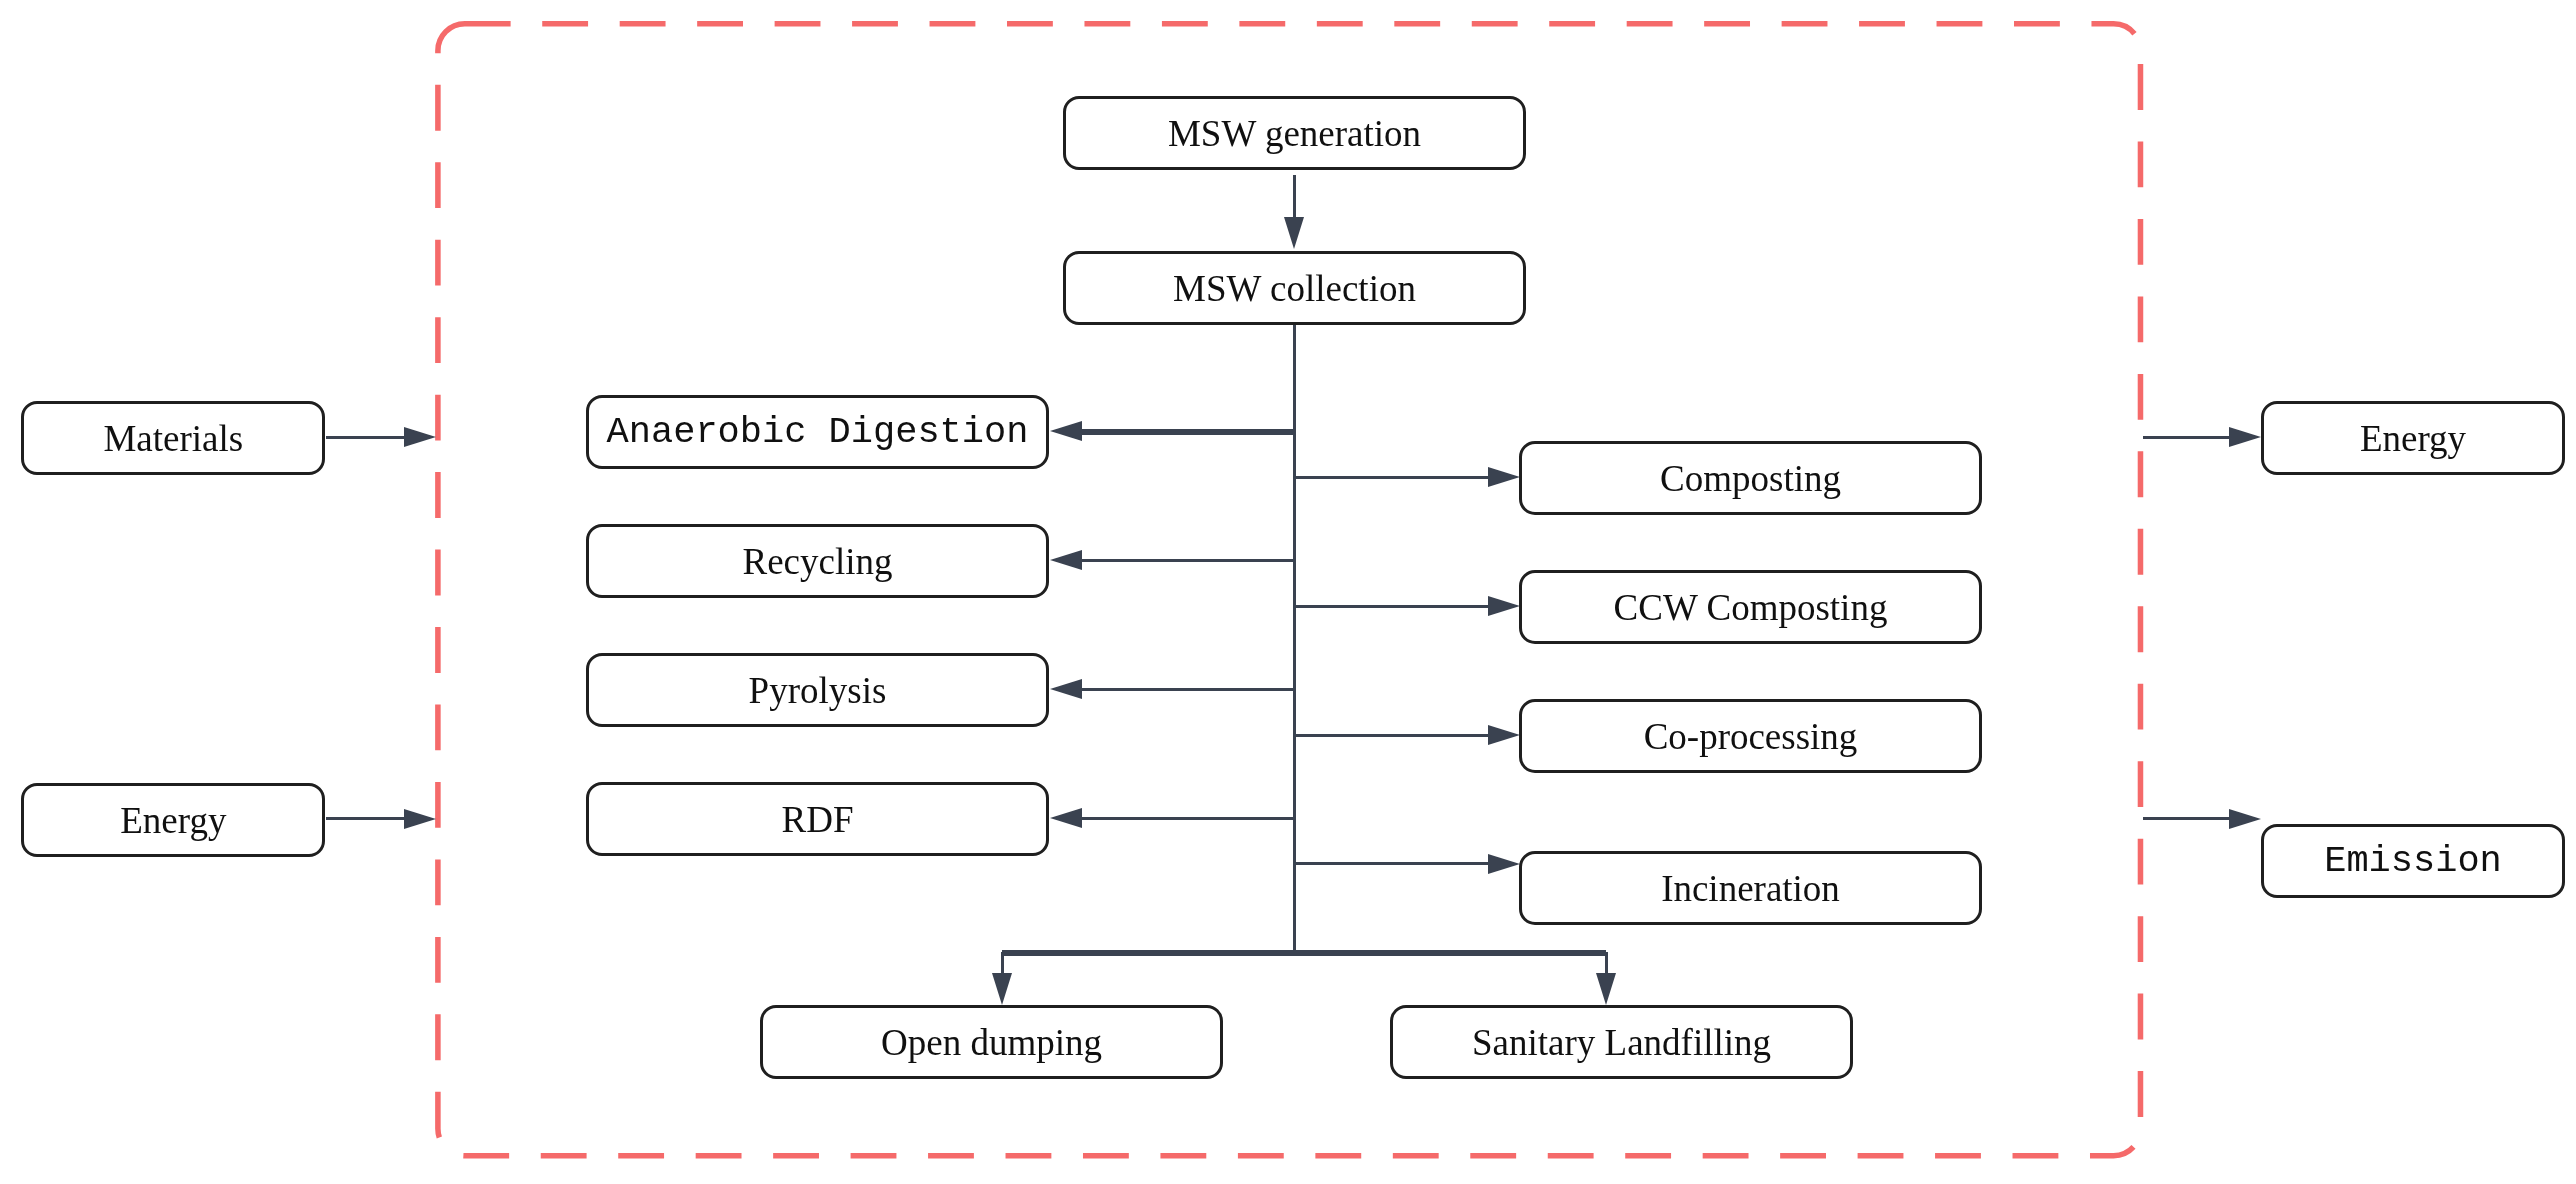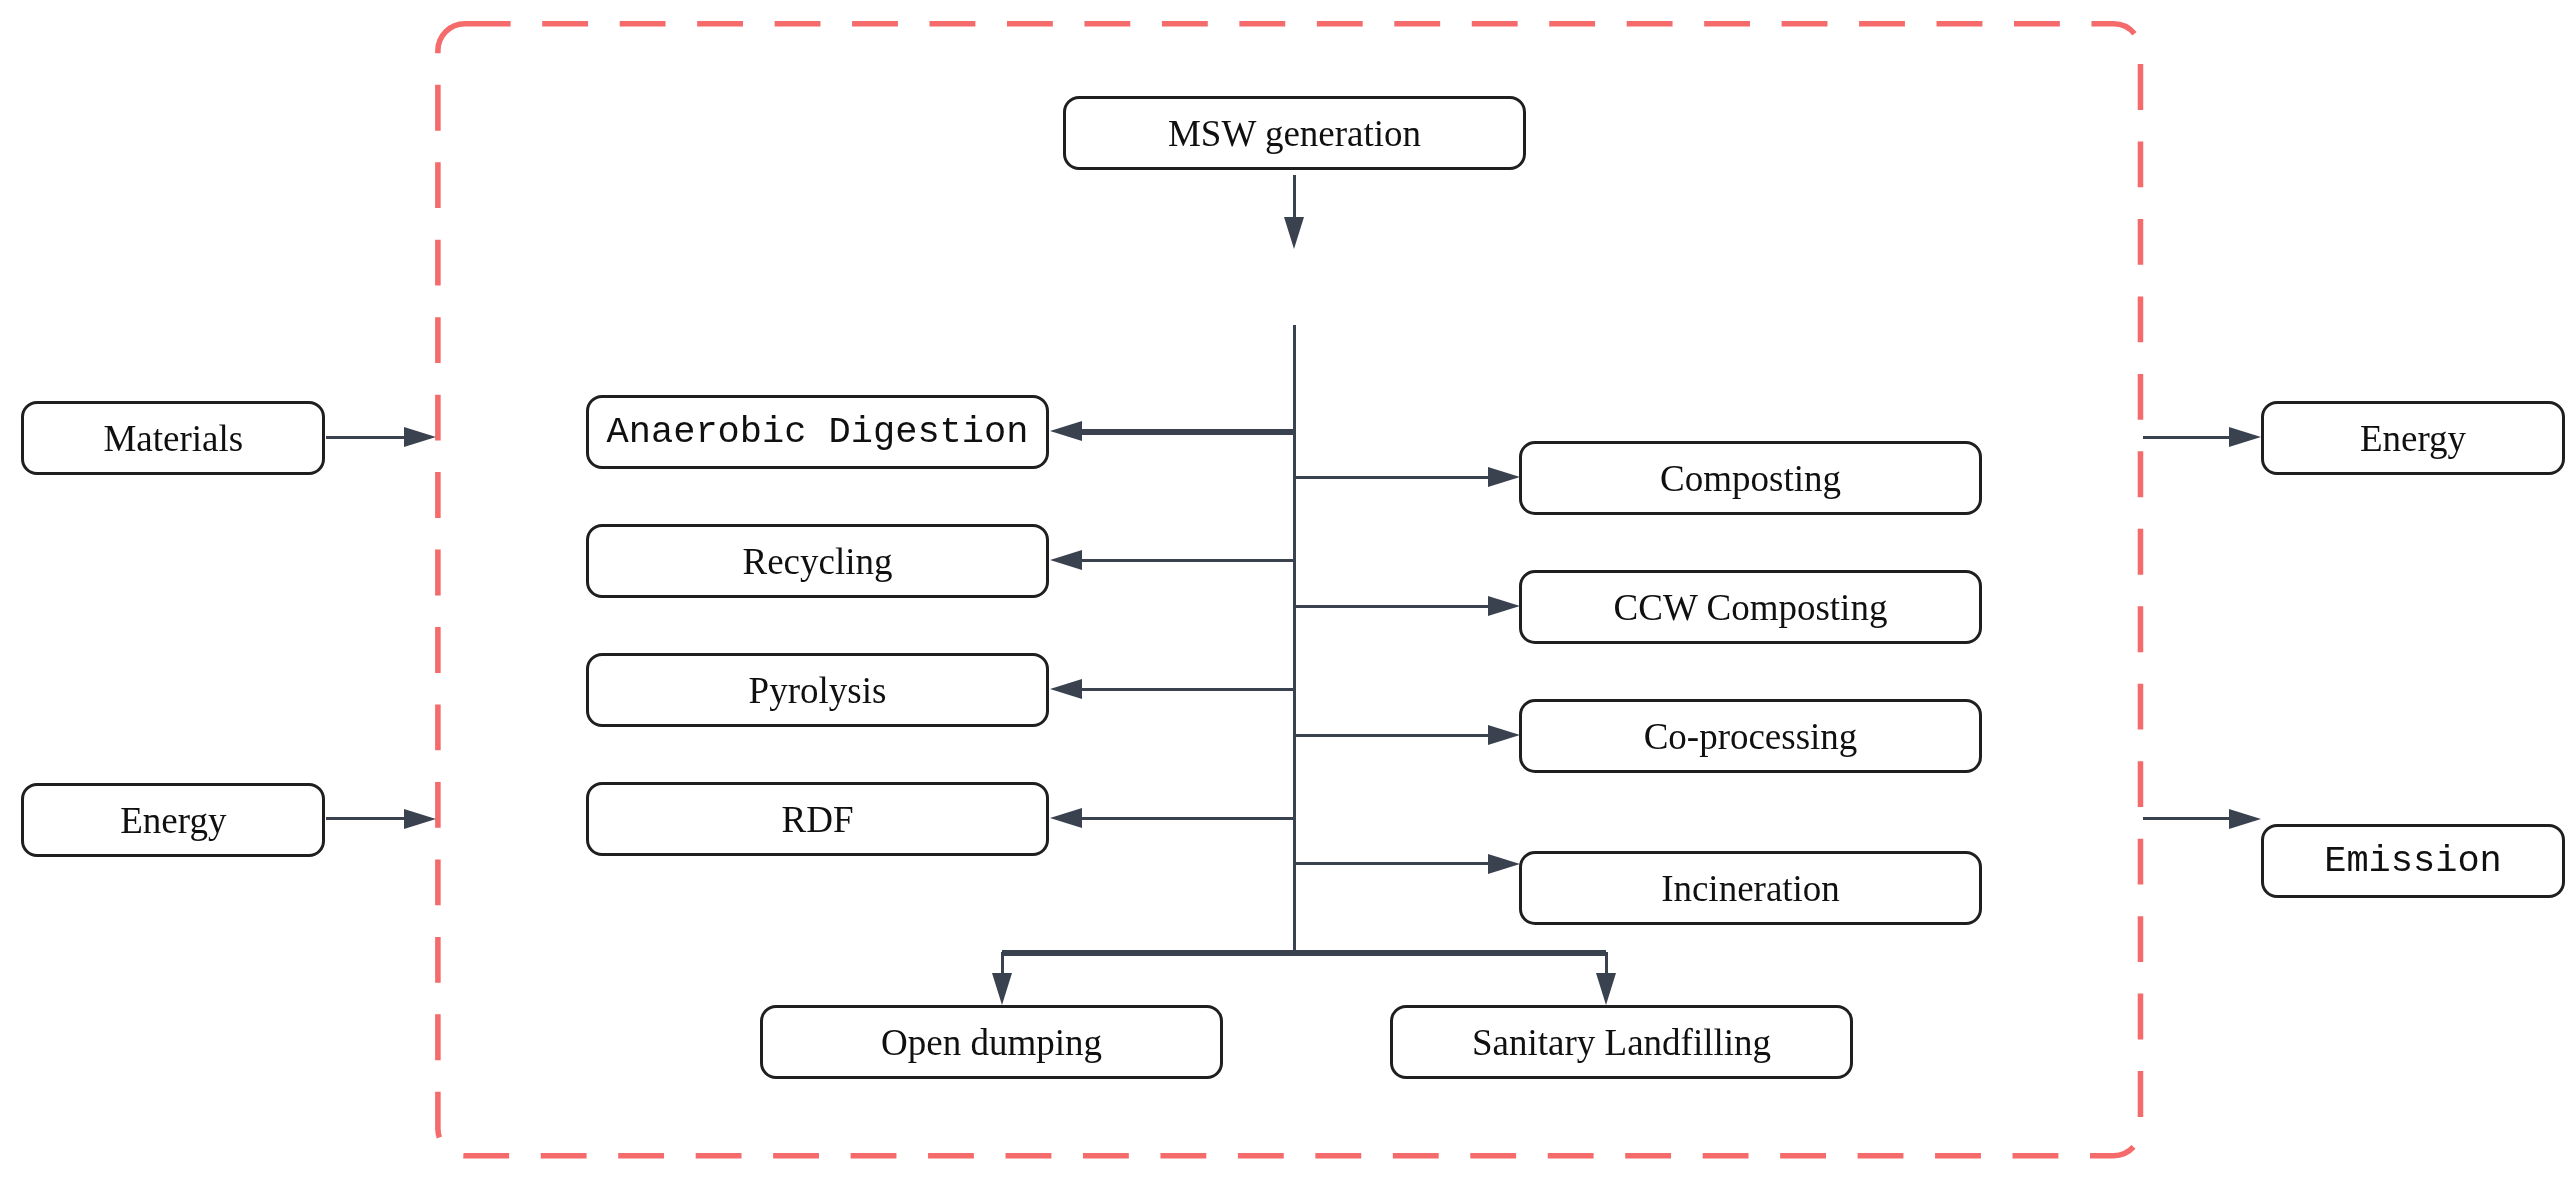--- a/index.html
+++ b/index.html
@@ -107,20 +107,21 @@
   <div class="line" style="left:326px;top:817px;width:83px;height:3.2px;"></div>
   <div class="ah ah-right" style="left:404px;top:809px;"></div>
 
   <div class="line" style="left:2143px;top:436px;width:91px;height:3.2px;"></div>
   <div class="ah ah-right" style="left:2229px;top:427px;"></div>
 
   <div class="line" style="left:2143px;top:817px;width:91px;height:3.2px;"></div>
   <div class="ah ah-right" style="left:2229px;top:809px;"></div>
 
   <div class="node inner" id="b-msw-gen">MSW generation</div>
+  <div class="node inner" id="b-msw-coll">MSW collection</div>
   <div class="node inner" id="b-anaerobic">Anaerobic Digestion</div>
   <div class="node inner" id="b-recycling">Recycling</div>
   <div class="node inner" id="b-rdf">RDF</div>
   <div class="node inner" id="b-pyrolysis">Pyrolysis</div>
   <div class="node inner" id="b-composting">Composting</div>
   <div class="node inner" id="b-ccw">CCW Composting</div>
   <div class="node inner" id="b-coproc">Co-processing</div>
   <div class="node inner" id="b-incin">Incineration</div>
   <div class="node inner" id="b-open">Open dumping</div>
   <div class="node inner" id="b-sanitary">Sanitary Landfilling</div>

